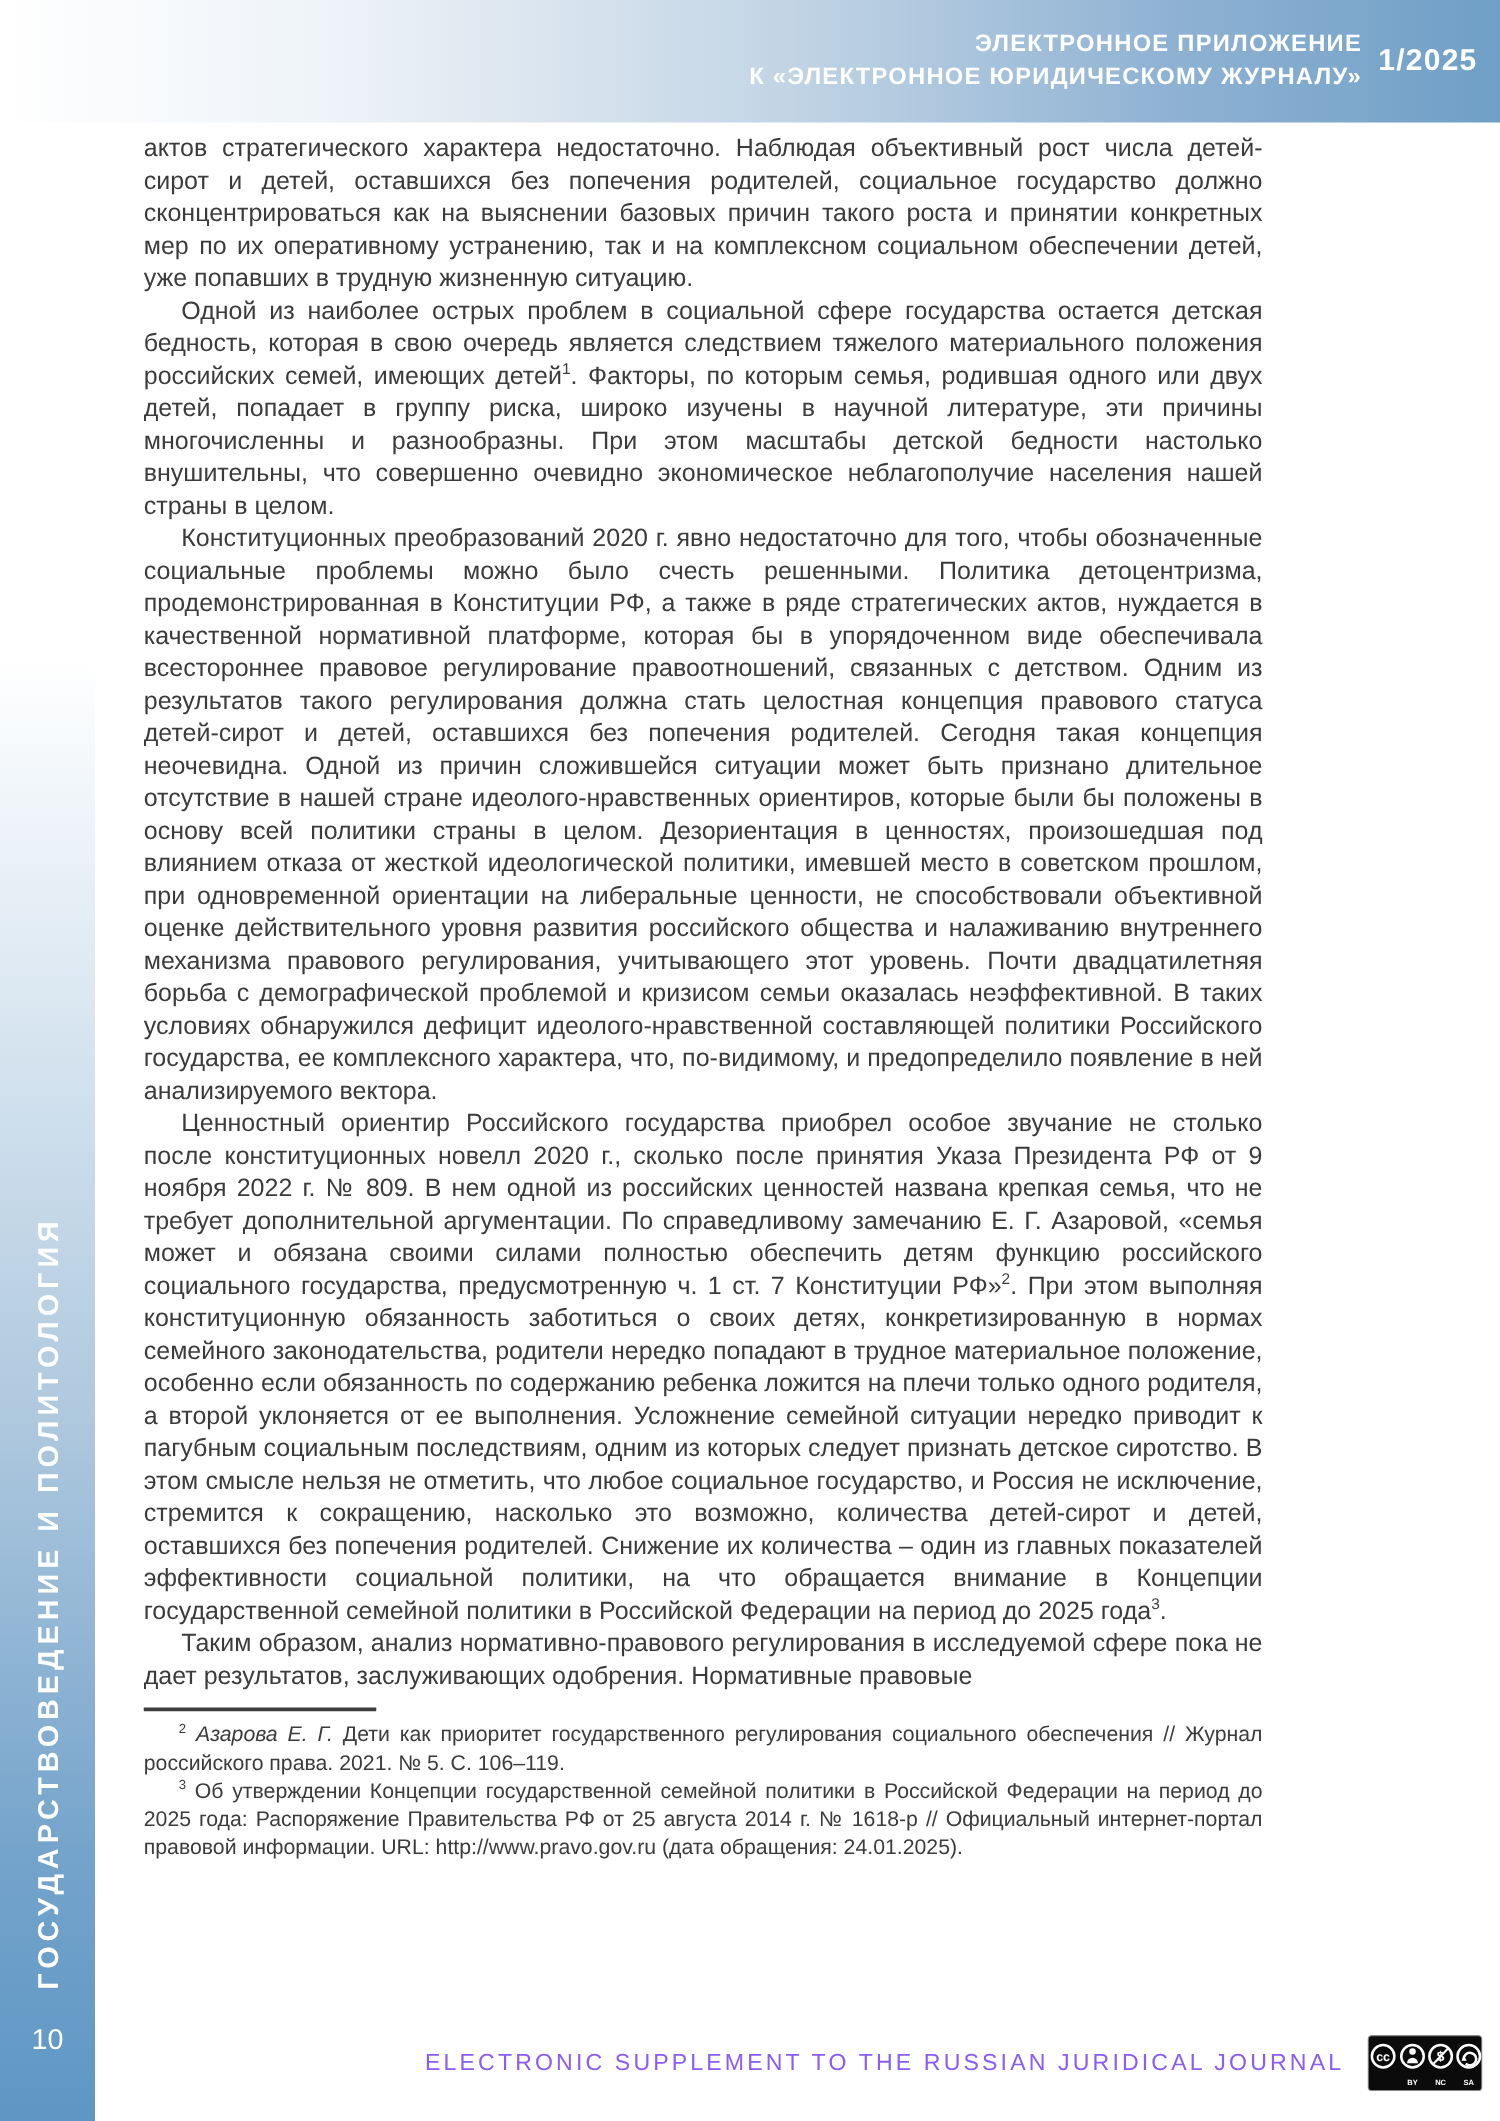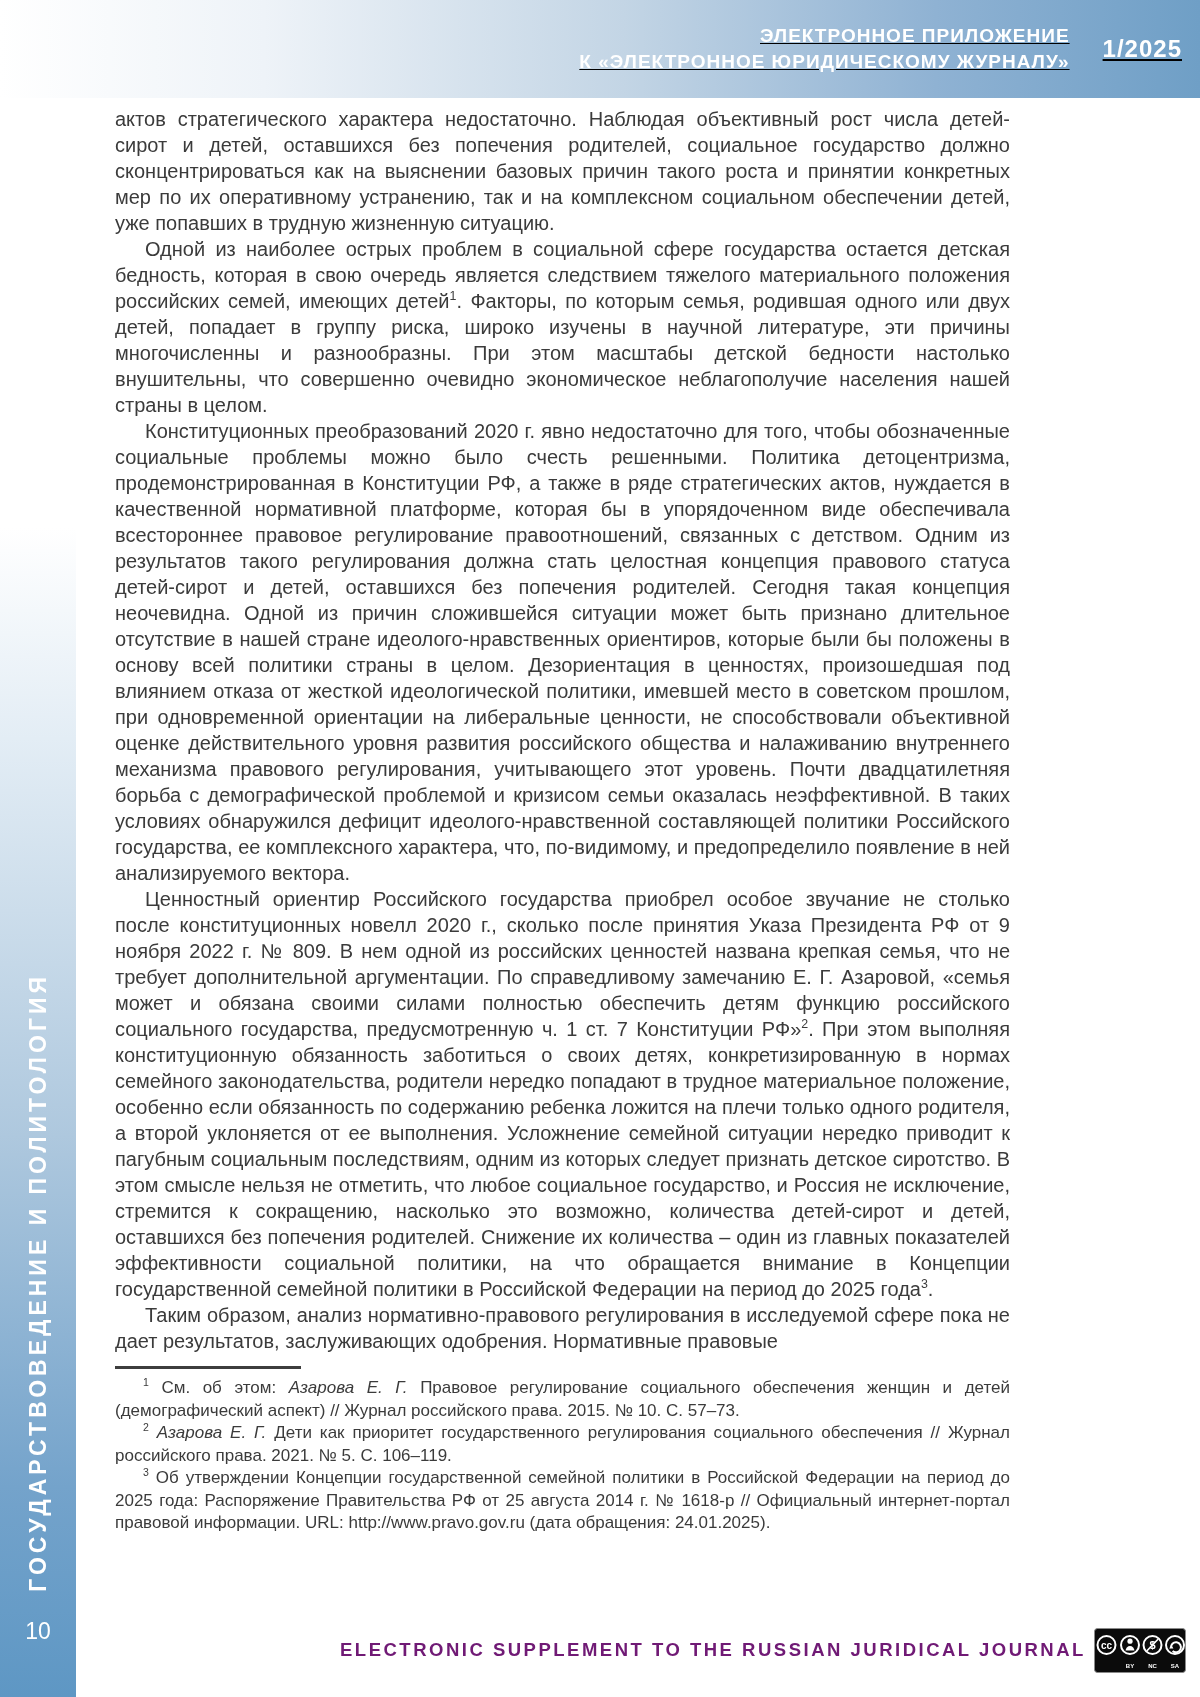--- a/index.html
+++ b/index.html
@@ -2,21 +2,21 @@
 <html lang="ru"><head>
 <meta charset="utf-8">
 <style>
   html,body{margin:0;padding:0;background:#ffffff;}
   .page{position:relative;width:1200px;height:1697px;background:#ffffff;overflow:hidden;
         font-family:"Liberation Sans","DejaVu Sans",sans-serif;}
 
   
   .masthead{position:absolute;top:0;left:0;width:1200px;height:98px;
     background:linear-gradient(90deg,#ffffff 0%,#eef3f8 22%,#c3d5e5 52%,#8fb2d3 78%,#6f9fc6 100%);
-    display:flex;justify-content:flex-end;align-items:center;gap:33px;padding-right:18px;box-sizing:border-box;text-decoration:underline;}
+    display:flex;justify-content:flex-end;align-items:center;gap:13px;padding-right:18px;box-sizing:border-box;}
   .masthead-titles{text-align:right;color:#ffffff;font-weight:700;font-size:19px;line-height:26px;letter-spacing:1px;}
   .issue{color:#ffffff;font-weight:700;font-size:24px;letter-spacing:1px;}
 
   
   .side-strip{position:absolute;left:0;top:528px;bottom:0;width:76px;
     background:linear-gradient(180deg,#ffffff 0%,#e3edf5 18%,#aec8de 52%,#74a3cb 82%,#5e97c4 100%);}
   .vertical-title{position:absolute;left:0;bottom:105px;width:76px;display:flex;justify-content:center;}
   .vertical-title span{writing-mode:vertical-rl;transform:rotate(180deg);
     color:#ffffff;font-weight:700;font-size:23px;letter-spacing:4px;white-space:nowrap;}
   .page-number{position:absolute;left:0;bottom:52px;width:76px;text-align:center;
@@ -26,21 +26,21 @@
   .content{position:absolute;left:115px;top:106px;width:895px;color:#3b3b3b;}
   .para{margin:0;text-align:justify;font-size:20px;line-height:26px;}
   .para.indent{text-indent:30px;}
   sup{font-size:0.62em;line-height:0;}
   .footnote-rule{margin-top:12px;width:186px;border-top:3px solid #3d3d3d;}
   #footnotes{margin-top:8px;}
   .footnote{margin:0;text-align:justify;text-indent:28px;font-size:17px;line-height:22.5px;}
   .footnote em{font-style:italic;}
 
   
-  .footer-text{position:absolute;left:340px;bottom:36px;color:#701a75;font-weight:700;
+  .footer-text{position:absolute;left:340px;bottom:36px;color:#8b5cf6;font-weight:400;
     font-size:18.5px;letter-spacing:2.5px;white-space:nowrap;}
   .cc-badge{position:absolute;right:14px;bottom:24px;width:92px;height:45px;}
 </style>
 </head>
 <body>
 
 <div class="page">
 
   <header class="masthead">
     <div class="masthead-titles">
@@ -59,21 +59,20 @@
   <main class="content">
     <div id="article-body">
         <p class="para"><span>актов стратегического характера недостаточно. Наблюдая объективный рост числа детей-сирот и детей, оставшихся без попечения родителей, социальное государство должно сконцентрироваться как на выяснении базовых причин такого роста и принятии конкретных мер по их оперативному устранению, так и на комплексном социальном обеспечении детей, уже попавших в трудную жизненную ситуацию.</span></p>
         <p class="para indent"><span>Одной из наиболее острых проблем в социальной сфере государства остается детская бедность, которая в свою очередь является следствием тяжелого материального положения российских семей, имеющих детей</span><sup>1</sup><span>. Факторы, по которым семья, родившая одного или двух детей, попадает в группу риска, широко изучены в научной литературе, эти причины многочисленны и разнообразны. При этом масштабы детской бедности настолько внушительны, что совершенно очевидно экономическое неблагополучие населения нашей страны в целом.</span></p>
         <p class="para indent"><span>Конституционных преобразований 2020 г. явно недостаточно для того, чтобы обозначенные социальные проблемы можно было счесть решенными. Политика детоцентризма, продемонстрированная в Конституции РФ, а также в ряде стратегических актов, нуждается в качественной нормативной платформе, которая бы в упорядоченном виде обеспечивала всестороннее правовое регулирование правоотношений, связанных с детством. Одним из результатов такого регулирования должна стать целостная концепция правового статуса детей-сирот и детей, оставшихся без попечения родителей. Сегодня такая концепция неочевидна. Одной из причин сложившейся ситуации может быть признано длительное отсутствие в нашей стране идеолого-нравственных ориентиров, которые были бы положены в основу всей политики страны в целом. Дезориентация в ценностях, произошедшая под влиянием отказа от жесткой идеологической политики, имевшей место в советском прошлом, при одновременной ориентации на либеральные ценности, не способствовали объективной оценке действительного уровня развития российского общества и налаживанию внутреннего механизма правового регулирования, учитывающего этот уровень. Почти двадцатилетняя борьба с демографической проблемой и кризисом семьи оказалась неэффективной. В таких условиях обнаружился дефицит идеолого-нравственной составляющей политики Российского государства, ее комплексного характера, что, по-видимому, и предопределило появление в ней анализируемого вектора.</span></p>
         <p class="para indent"><span>Ценностный ориентир Российского государства приобрел особое звучание не столько после конституционных новелл 2020 г., сколько после принятия Указа Президента РФ от 9 ноября 2022 г. № 809. В нем одной из российских ценностей названа крепкая семья, что не требует дополнительной аргументации. По справедливому замечанию Е. Г. Азаровой, «семья может и обязана своими силами полностью обеспечить детям функцию российского социального государства, предусмотренную ч. 1 ст. 7 Конституции РФ»</span><sup>2</sup><span>. При этом выполняя конституционную обязанность заботиться о своих детях, конкретизированную в нормах семейного законодательства, родители нередко попадают в трудное материальное положение, особенно если обязанность по содержанию ребенка ложится на плечи только одного родителя, а второй уклоняется от ее выполнения. Усложнение семейной ситуации нередко приводит к пагубным социальным последствиям, одним из которых следует признать детское сиротство. В этом смысле нельзя не отметить, что любое социальное государство, и Россия не исключение, стремится к сокращению, насколько это возможно, количества детей-сирот и детей, оставшихся без попечения родителей. Снижение их количества – один из главных показателей эффективности социальной политики, на что обращается внимание в Концепции государственной семейной политики в Российской Федерации на период до 2025 года</span><sup>3</sup><span>.</span></p>
         <p class="para indent"><span>Таким образом, анализ нормативно-правового регулирования в исследуемой сфере пока не дает результатов, заслуживающих одобрения. Нормативные правовые</span></p>
       </div>
     <div class="footnote-rule"></div>
     <div id="footnotes">
-        <p class="footnote"><sup>1</sup> <span>См. об этом: </span><em>Азарова Е. Г.</em><span> Правовое регулирование социального обеспечения женщин и детей (демографический аспект) // Журнал российского права. 2015. № 10. С. 57–73.</span></p>
         <p class="footnote"><sup>2</sup> <em>Азарова Е. Г.</em><span> Дети как приоритет государственного регулирования социального обеспечения // Журнал российского права. 2021. № 5. С. 106–119.</span></p>
         <p class="footnote"><sup>3</sup> <span>Об утверждении Концепции государственной семейной политики в Российской Федерации на период до 2025 года: Распоряжение Правительства РФ от 25 августа 2014 г. № 1618-р // Официальный интернет-портал правовой информации. URL: http://www.pravo.gov.ru (дата обращения: 24.01.2025).</span></p>
       </div>
   </main>
 
   <div class="footer-text">ELECTRONIC SUPPLEMENT TO THE RUSSIAN JURIDICAL JOURNAL</div>
 
   <svg class="cc-badge" viewBox="0 0 92 45" xmlns="http://www.w3.org/2000/svg">
     <rect x="0.5" y="0.5" width="91" height="44" rx="3" fill="#0b0b0b" stroke="#8a8a8a" stroke-width="1"></rect>
     <g>

